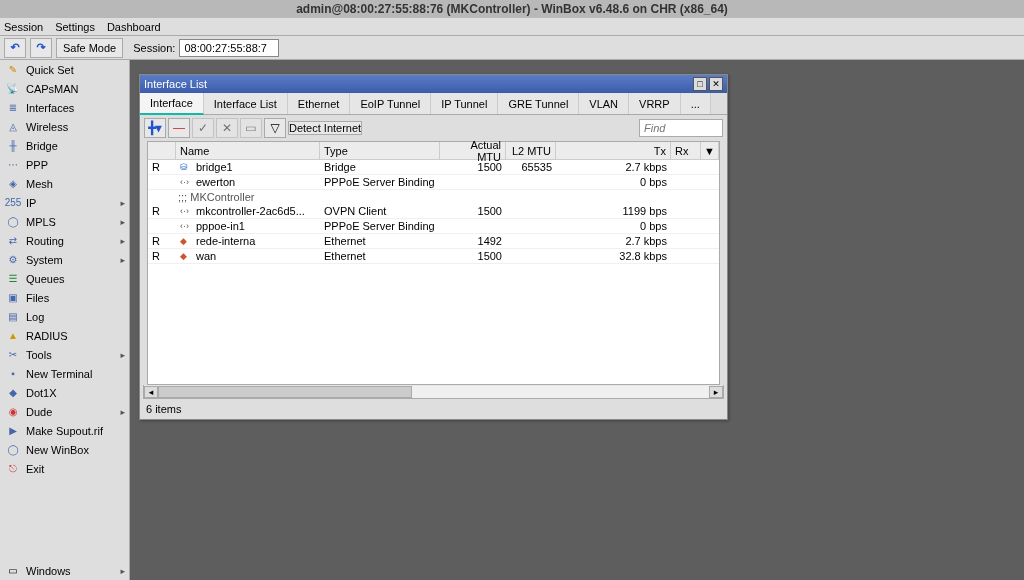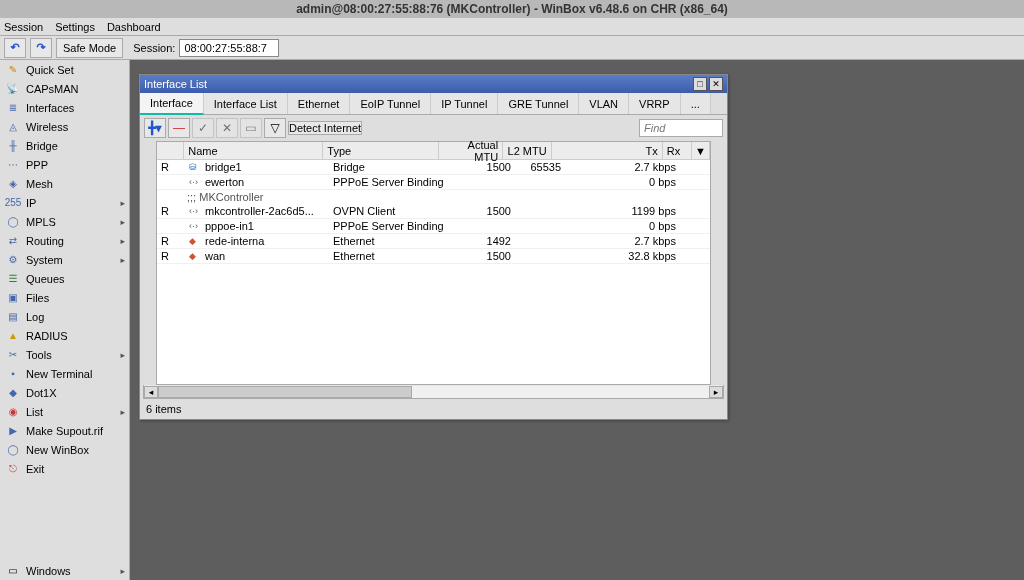--- a/index.html
+++ b/index.html
@@ -34,21 +34,21 @@
 .tabs { display: flex; background: #dedede; border-bottom: 1px solid #aaa; height: 22px; }
 .tab { padding: 3px 10px; font-size: 11px; border-right: 1px solid #ccc; background: #e6e6e6; cursor: pointer; display: flex; align-items: center; }
 .tab.active { background: #f4f4f4; border-bottom: 2px solid #14b8a6; margin-bottom: -1px; }
 
 .iw-toolbar { display: flex; align-items: center; padding: 3px 4px; gap: 2px; background: #dedede; }
 .tbtn { width: 22px; height: 20px; border: 1px solid #aaa; background: #e8e8e8; display: flex; align-items: center; justify-content: center; font-size: 12px; cursor: pointer; }
 .tbtn.disabled { opacity: 0.5; }
 .detect-btn { height: 14px; padding: 0 0; border: 1px solid #aaa; background: #e8e8e8; font-size: 11px; cursor: pointer; display:flex; align-items:center; }
 .find-box { margin-left: auto; width: 84px; height: 18px; border: 1px solid #aaa; padding: 0 4px; font-size: 11px; font-style: italic; color: #777; }
 
-.grid { background: #fff; border: 1px solid #aaa; margin: 0 16px; }
+.grid { background: #fff; border: 1px solid #aaa; margin: 0 7px; }
 .grid-head { display: flex; background: #ececec; border-bottom: 1px solid #ccc; height: 18px; }
 .grid-head > div { border-right: 1px solid #ccc; padding: 2px 4px; font-size: 11px; display: flex; align-items: center; }
 .col-flag { width: 28px; }
 .col-name { width: 144px; }
 .col-type { width: 120px; }
 .col-mtu { width: 66px; justify-content: flex-end; text-align: right; }
 .col-l2 { width: 50px; justify-content: flex-end; text-align: right; }
 .col-tx { width: 115px; justify-content: flex-end; text-align: right; }
 .col-rx { width: 30px; }
 .col-drop { width: 18px; justify-content: center; }
@@ -167,21 +167,21 @@
         <div class="side-item">
           <span class="side-icon" style="color:#4466aa">▪</span>
           <span>New Terminal</span>
         </div>
         <div class="side-item">
           <span class="side-icon" style="color:#4466aa">◆</span>
           <span>Dot1X</span>
         </div>
         <div class="side-item">
           <span class="side-icon" style="color:#cc3333">◉</span>
-          <span>List</span>
+          <span>Dude</span>
           <span class="side-arrow">▸</span>
         </div>
         <div class="side-item">
           <span class="side-icon" style="color:#4466aa">▶</span>
           <span>Make Supout.rif</span>
         </div>
         <div class="side-item">
           <span class="side-icon" style="color:#4466aa">◯</span>
           <span>New WinBox</span>
         </div>

